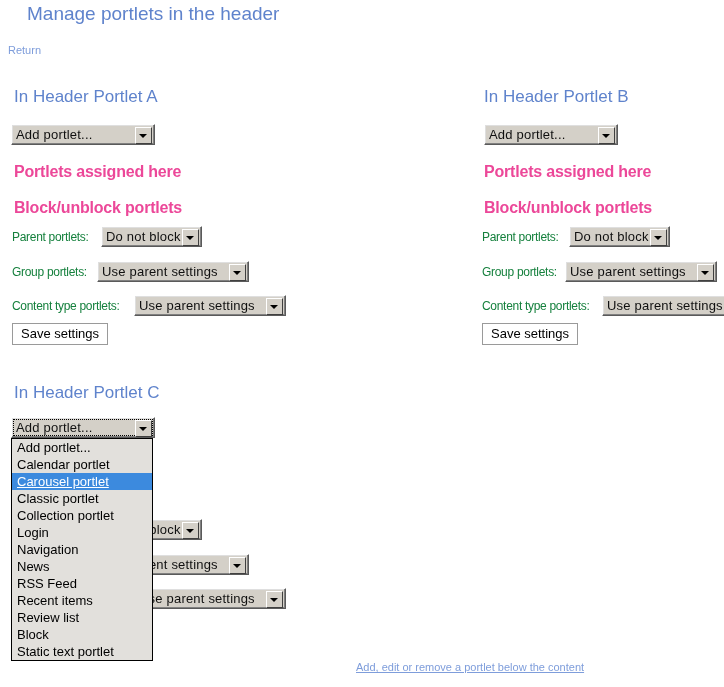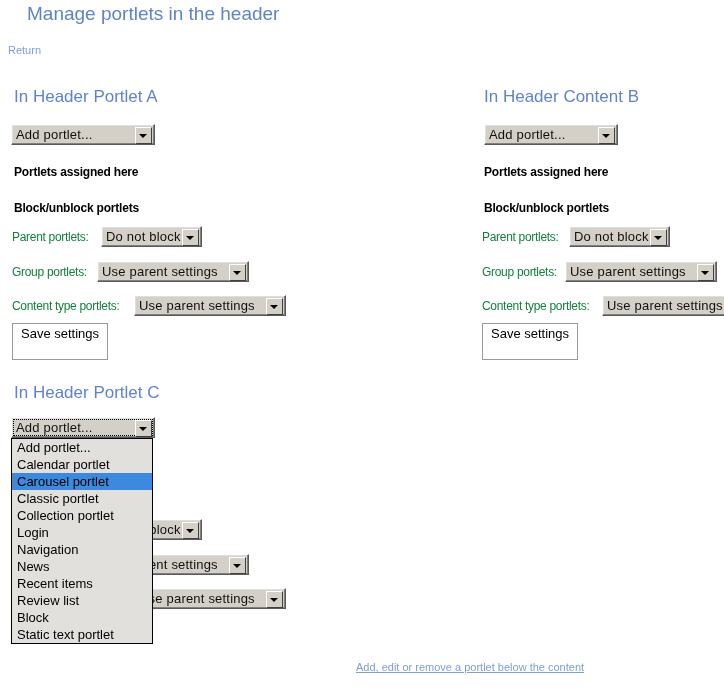--- a/index.html
+++ b/index.html
@@ -55,24 +55,24 @@
     position: absolute;
     font-size: 17px;
     line-height: 21px;
     font-weight: normal;
     color: #5f83cc;
     white-space: nowrap;
   }
 
   .sub-heading {
     position: absolute;
-    font-size: 12px;
+    font-size: 16px;
     line-height: 14px;
     font-weight: bold;
-    color: #000000;
+    color: #ec4899;
     white-space: nowrap;
     letter-spacing: -0.2px;
   }
 
   .field-label {
     position: absolute;
     font-size: 12px;
     line-height: 15px;
     color: #15803d;
     white-space: nowrap;
@@ -128,21 +128,21 @@
   }
   .combo.focused {
     outline: 1px dotted #000;
     outline-offset: -3px;
   }
 
   
   .btn {
     position: absolute;
     box-sizing: border-box;
-    height: 37px;
+    height: 22px;
     background: #ffffff;
     border: 1px solid #9a9a9a;
     font-size: 13px;
     color: #000;
     line-height: 20px;
     text-align: center;
     white-space: nowrap;
     padding: 0 8px;
   }
 
@@ -163,21 +163,22 @@
     height: 17px;
     line-height: 17px;
     padding-left: 5px;
     font-size: 13px;
     color: #000000;
     white-space: nowrap;
     overflow: hidden;
   }
   .dropdown-list .opt.selected {
     background: #3c8ade;
-    color: #000000;
+    color: #ffffff;
+    text-decoration: underline;
   }
 
   
   .bottom-link {
     position: absolute;
     left: 356px;
     top: 661px;
     font-size: 11px;
     line-height: 13px;
     color: #7e9ddb;
@@ -220,21 +221,21 @@
   <div class="combo" style="left:134px; top:295px; width:152px;">
     <span class="combo-text">Use parent settings</span>
     <span class="combo-arrow"></span>
   </div>
 
   <div class="btn" style="left:12px; top:323px;">Save settings</div>
 </div>
 
 <div class="col col-right">
 
-  <div class="portlet-heading" style="left:4px; top:86px;">In Header Content B</div>
+  <div class="portlet-heading" style="left:4px; top:86px;">In Header Portlet B</div>
 
   <div class="combo" style="left:4px; top:124px; width:134px;">
     <span class="combo-text">Add portlet...</span>
     <span class="combo-arrow"></span>
   </div>
 
   <div class="sub-heading" style="left:4px; top:165px;">Portlets assigned here</div>
 
   <div class="sub-heading" style="left:4px; top:201px;">Block/unblock portlets</div>
 
@@ -285,20 +286,21 @@
 
   <div class="dropdown-list">
       <div class="opt">Add portlet...</div>
       <div class="opt">Calendar portlet</div>
       <div class="opt selected">Carousel portlet</div>
       <div class="opt">Classic portlet</div>
       <div class="opt">Collection portlet</div>
       <div class="opt">Login</div>
       <div class="opt">Navigation</div>
       <div class="opt">News</div>
+      <div class="opt">RSS Feed</div>
       <div class="opt">Recent items</div>
       <div class="opt">Review list</div>
       <div class="opt">Block</div>
       <div class="opt">Static text portlet</div>
     </div>
 </div>
 
 <a class="bottom-link" href="#">Add, edit or remove a portlet below the content</a>
 
 </body></html>

